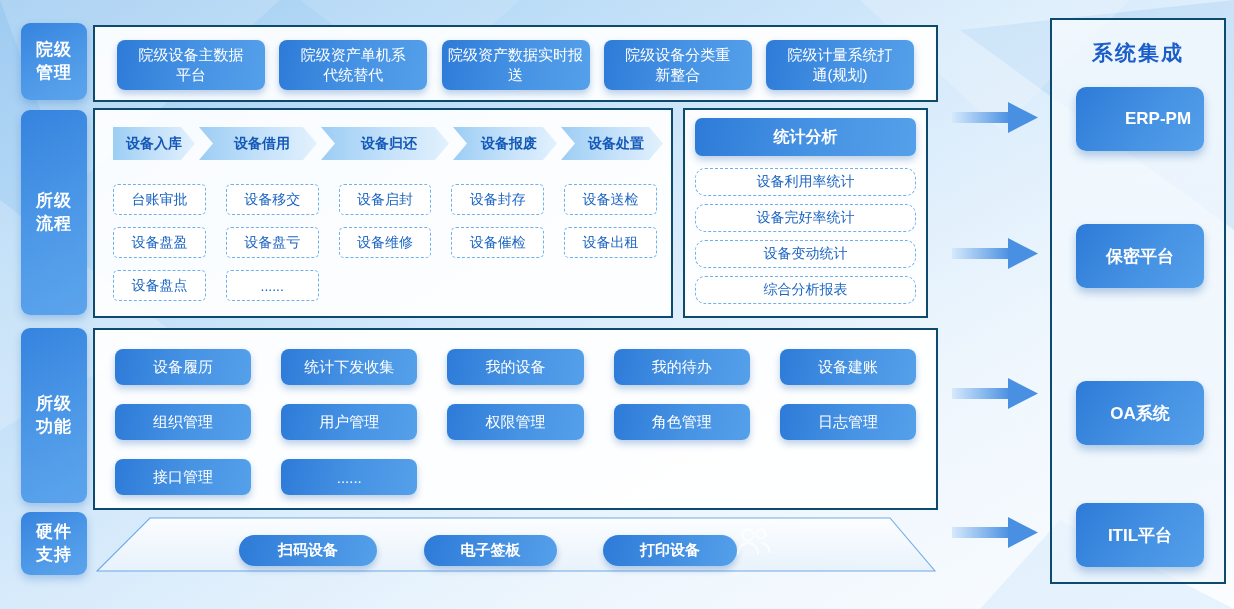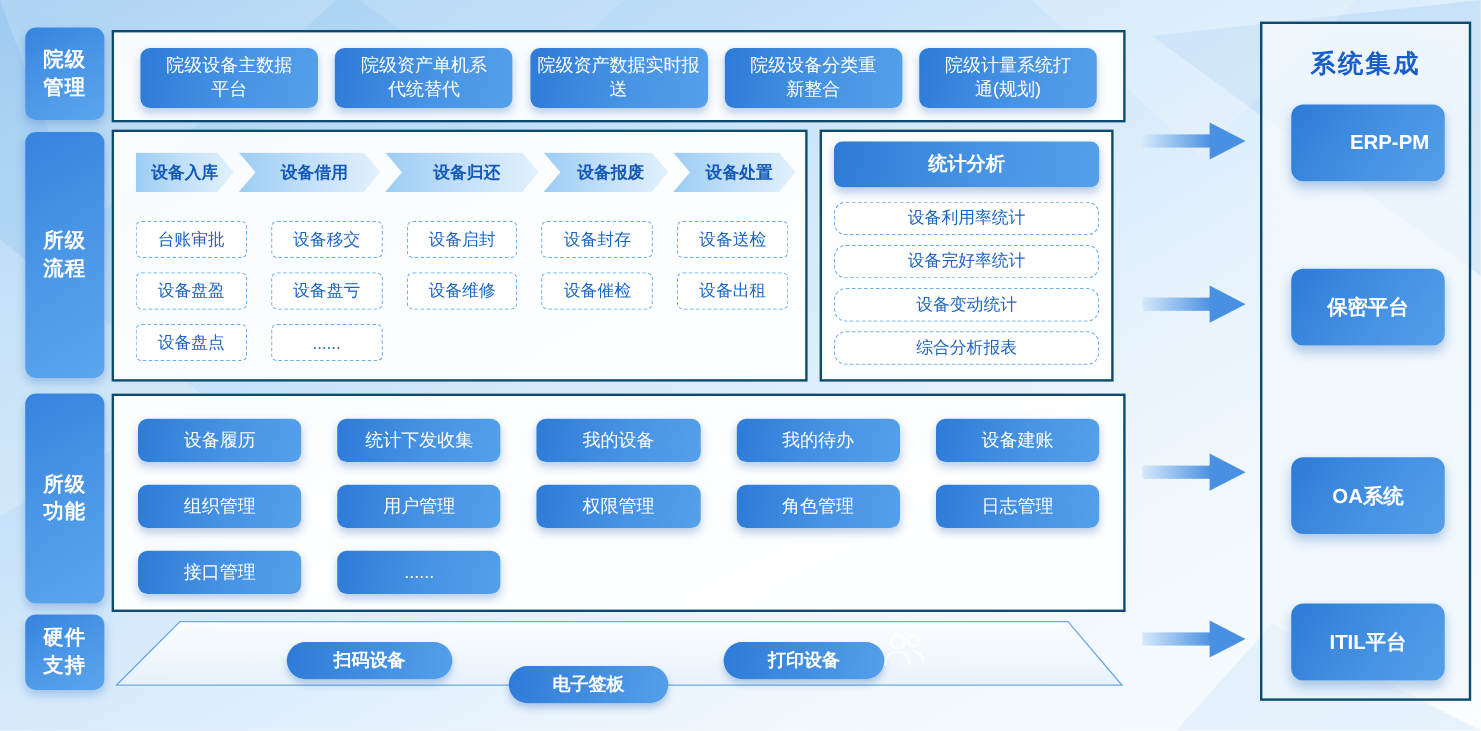--- a/index.html
+++ b/index.html
@@ -97,21 +97,21 @@
   
   .trap { position:absolute; left:93px; top:516px; width:845px; height:58px; }
   .pill {
     position:absolute; top:535px; height:31px;
     background:linear-gradient(100deg,#2d7bd8,#55a0ea);
     border-radius:16px; color:#fff; font-size:15px; font-weight:bold;
     display:flex; align-items:center; justify-content:center;
     box-shadow:0 4px 6px rgba(35,100,180,.30);
   }
   .pill.p1 { left:239px; width:138px; }
-  .pill.p2 { left:424px; width:133px;margin-top:20px; }
+  .pill.p2 { left:424px; width:133px; }
   .pill.p3 { left:603px; width:134px; }
   .people { position:absolute; left:733px; top:524px; }
 
   
   .arrows { position:absolute; left:948px; top:0; width:96px; height:609px; }
 
   
   .integ-title {
     margin-top:19px; text-align:center;
     font-size:21px; font-weight:bold; color:#1b5ec9; letter-spacing:2px;

